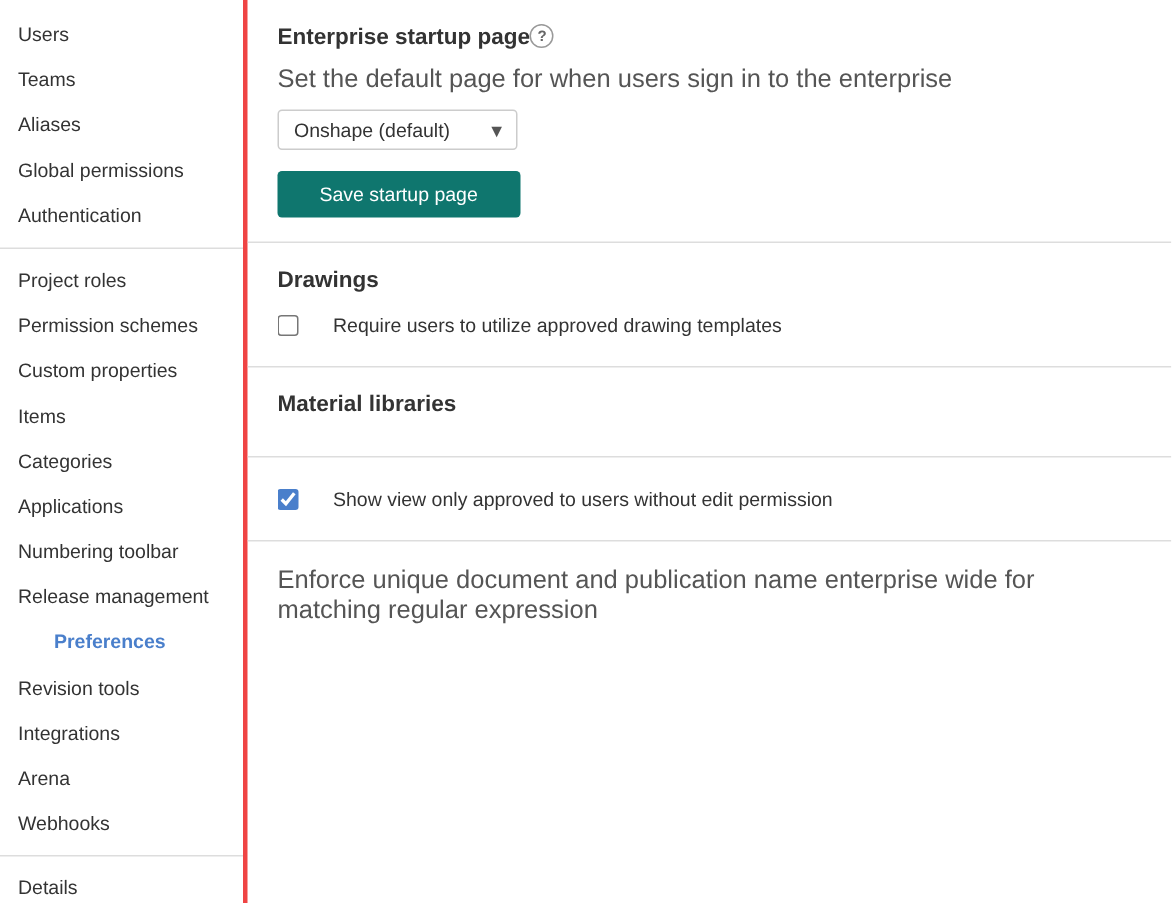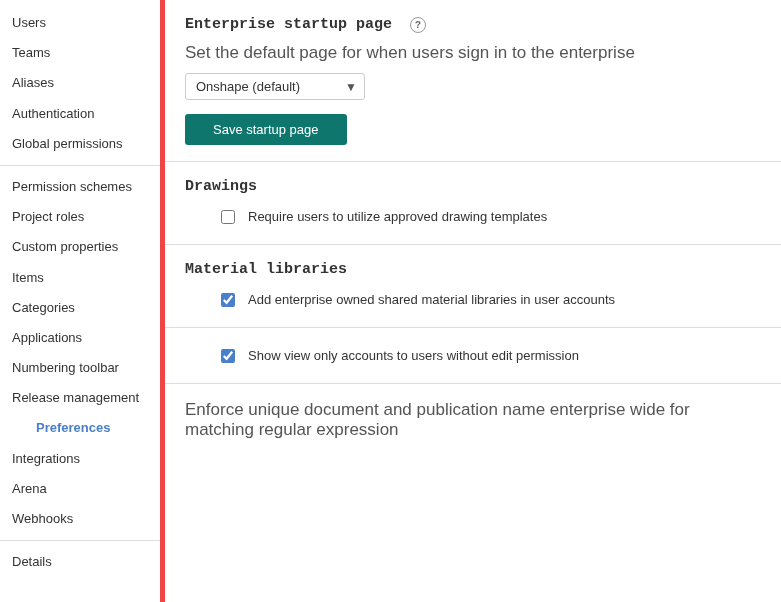--- a/index.html
+++ b/index.html
@@ -2,21 +2,21 @@
 <html><head>
   <meta charset="utf-8">
   <style>
     * { box-sizing: border-box; margin: 0; padding: 0; }
     body { font-family: Arial, sans-serif; font-size: 13px; color: #333; background: #fff; display: flex; height: 602px; width: 781px; overflow: hidden; }
 
     
     .sidebar {
       width: 165px;
       min-width: 165px;
-      border-right: 5px solid #ef4444;
+      border-right: 3px solid #ef4444;
       padding: 8px 0;
       overflow-y: auto;
       background: #fff;
     }
     .sidebar-item {
       padding: 6px 12px;
       cursor: pointer;
       color: #333;
       font-size: 13px;
       line-height: 1.4;
@@ -43,23 +43,22 @@
       padding: 16px 20px;
       border-bottom: 1px solid #ddd;
     }
 
     .section-title {
       font-size: 15px;
       font-weight: bold;
       color: #333;
       margin-bottom: 10px;
       display: flex;
-      align-items: flex-end;
-      gap: 18px;
-      font-family: Liberation Mono, monospace;
+      align-items: flex-start;
+      gap: 0;
     }
 
     .help-icon {
       display: inline-flex;
       align-items: center;
       justify-content: center;
       width: 16px;
       height: 16px;
       border: 1px solid #999;
       border-radius: 50%;
@@ -82,21 +81,21 @@
     select.dropdown {
       appearance: none;
       -webkit-appearance: none;
       background: #fff;
       border: 1px solid #ccc;
       border-radius: 3px;
       padding: 5px 28px 5px 10px;
       font-size: 13px;
       color: #333;
       cursor: pointer;
-      width: 180px;
+      width: 160px;
     }
 
     .dropdown-arrow {
       position: absolute;
       right: 8px;
       top: 50%;
       transform: translateY(-50%);
       pointer-events: none;
       color: #555;
       font-size: 12px;
@@ -109,57 +108,57 @@
       border: none;
       border-radius: 3px;
       padding: 8px 28px;
       font-size: 13px;
       cursor: pointer;
     }
 
     .checkbox-row {
       display: flex;
       align-items: center;
-      gap: 13px;
+      gap: 23px;
       font-size: 13px;
       color: #333;
       padding: 4px 0;
-      margin-left: 36px;
     }
 
     .checkbox-row input[type="checkbox"] {
       width: 14px;
       height: 14px;
       cursor: pointer;
       accent-color: #4a7fcb;
     }
 
     .last-section {
       padding: 16px 20px;
     }
   </style>
 </head>
 <body>
 
 <nav class="sidebar">
 <div class="sidebar-item">Users</div>
     <div class="sidebar-item">Teams</div>
     <div class="sidebar-item">Aliases</div>
+    <div class="sidebar-item">Global permissions</div>
     <div class="sidebar-item">Authentication</div>
-    <div class="sidebar-item">Global permissions</div>
     <hr class="sidebar-divider">
+    <div class="sidebar-item">Project roles</div>
     <div class="sidebar-item">Permission schemes</div>
-    <div class="sidebar-item">Project roles</div>
     <div class="sidebar-item">Custom properties</div>
     <div class="sidebar-item">Items</div>
     <div class="sidebar-item">Categories</div>
     <div class="sidebar-item">Applications</div>
     <div class="sidebar-item">Numbering toolbar</div>
     <div class="sidebar-item">Release management</div>
     <div class="sidebar-item active">Preferences</div>
+    <div class="sidebar-item">Revision tools</div>
     <div class="sidebar-item">Integrations</div>
     <div class="sidebar-item">Arena</div>
     <div class="sidebar-item">Webhooks</div>
     <hr class="sidebar-divider">
     <div class="sidebar-item">Details</div>
   </nav>
 
 <main class="main">
 
   <div class="section">
@@ -180,30 +179,26 @@
   <div class="section">
     <div class="section-title">Drawings</div>
     <label class="checkbox-row">
       <input type="checkbox" style="">
       <span>Require users to utilize approved drawing templates</span>
     </label>
   </div>
 
   <div class="section">
     <div class="section-title">Material libraries</div>
+  </div>
+
+  <div class="section">
     <label class="checkbox-row">
       <input type="checkbox" checked="" style="">
-      <span>Add enterprise owned shared material libraries in user accounts</span>
-    </label>
-  </div>
-
-  <div class="section">
-    <label class="checkbox-row">
-      <input type="checkbox" checked="" style="">
-      <span>Show view only accounts to users without edit permission</span>
+      <span>Show view only approved to users without edit permission</span>
     </label>
   </div>
 
   <div class="last-section">
     <p class="section-description">Enforce unique document and publication name enterprise wide for matching regular expression</p>
   </div>
 
 </main>
 
 </body></html>

